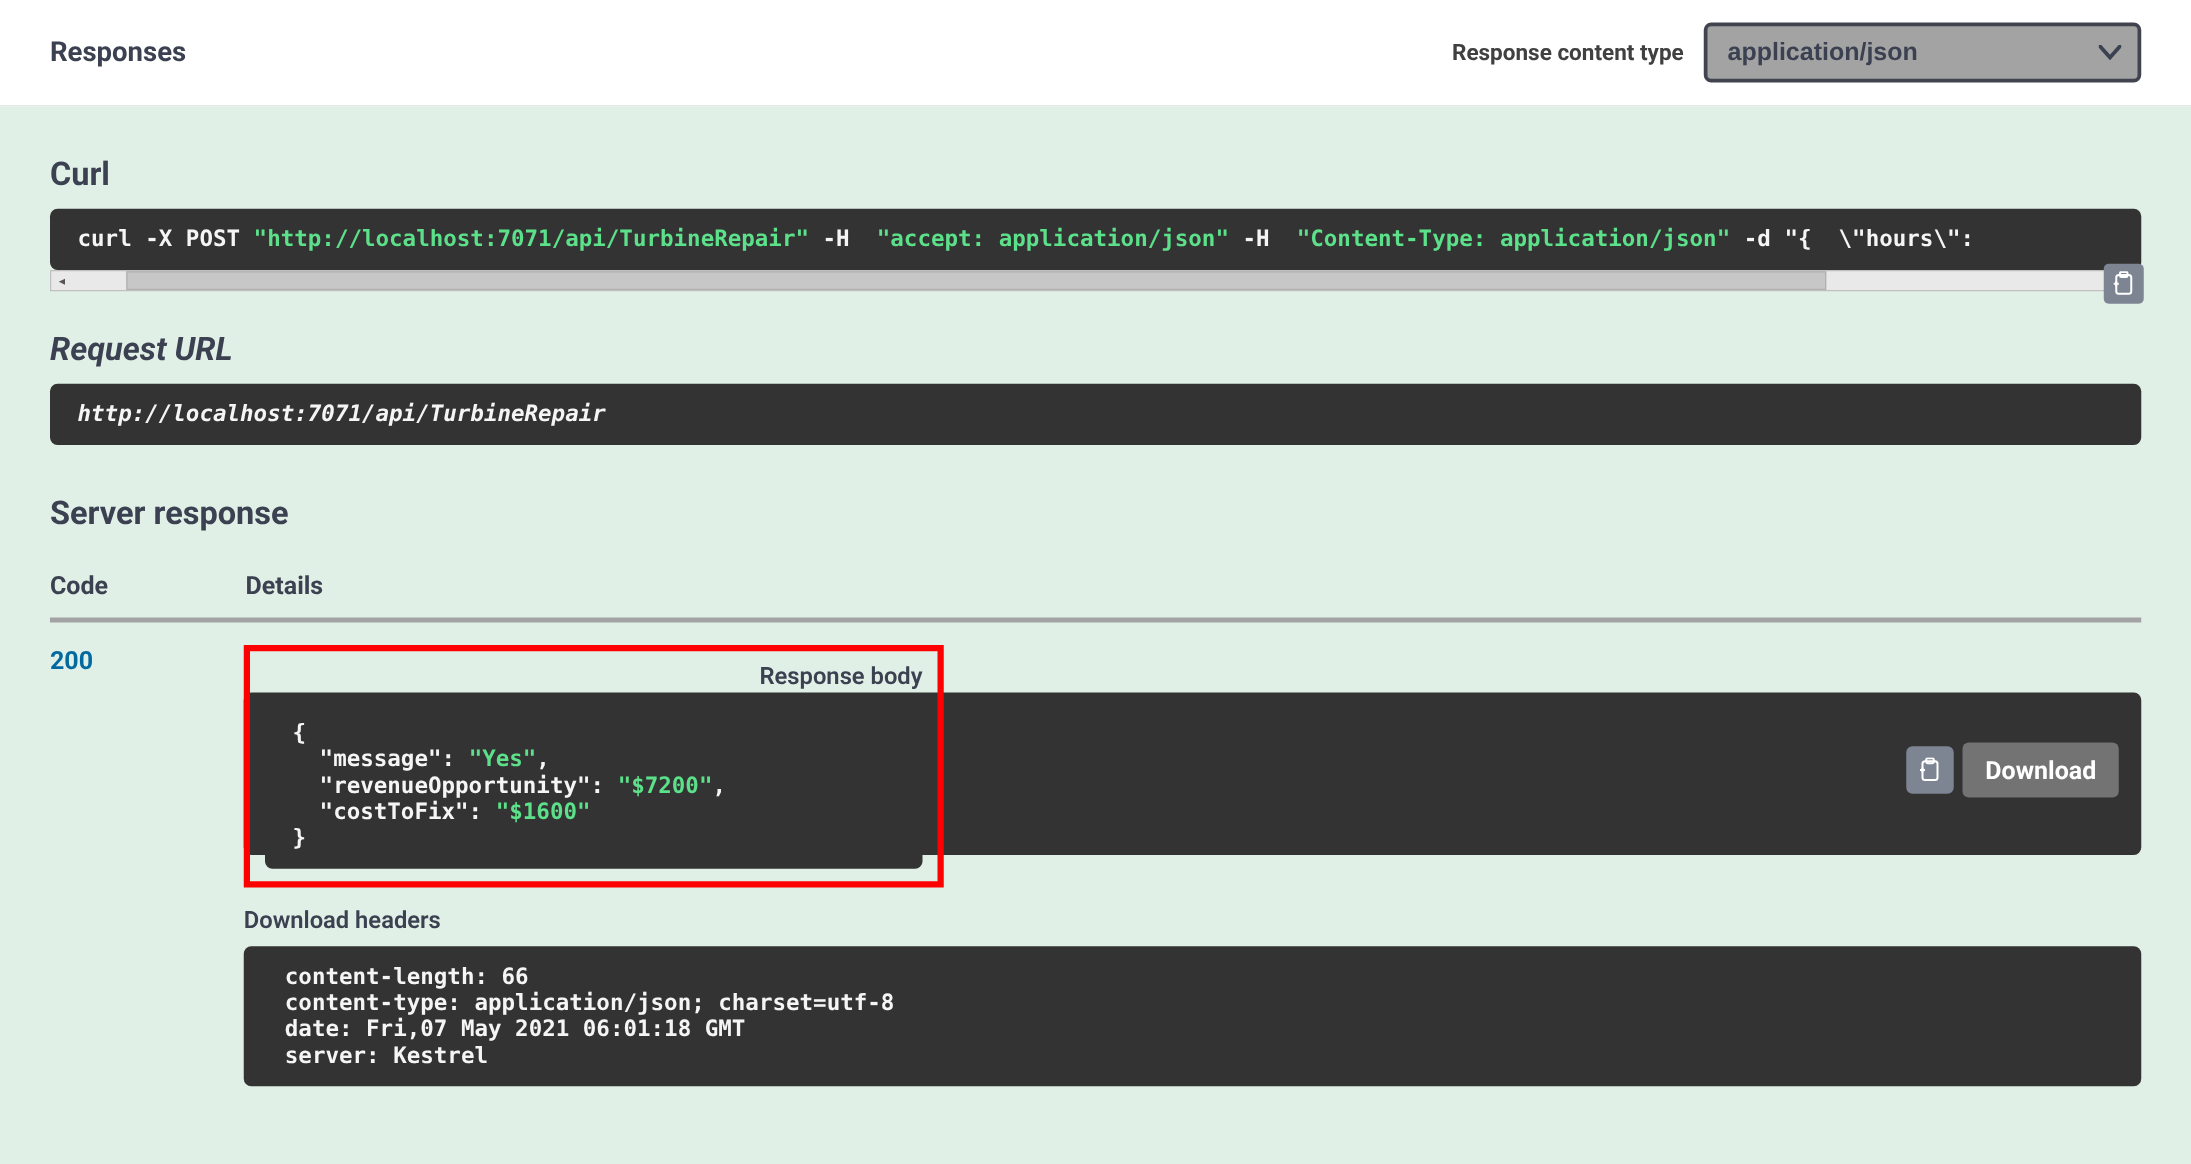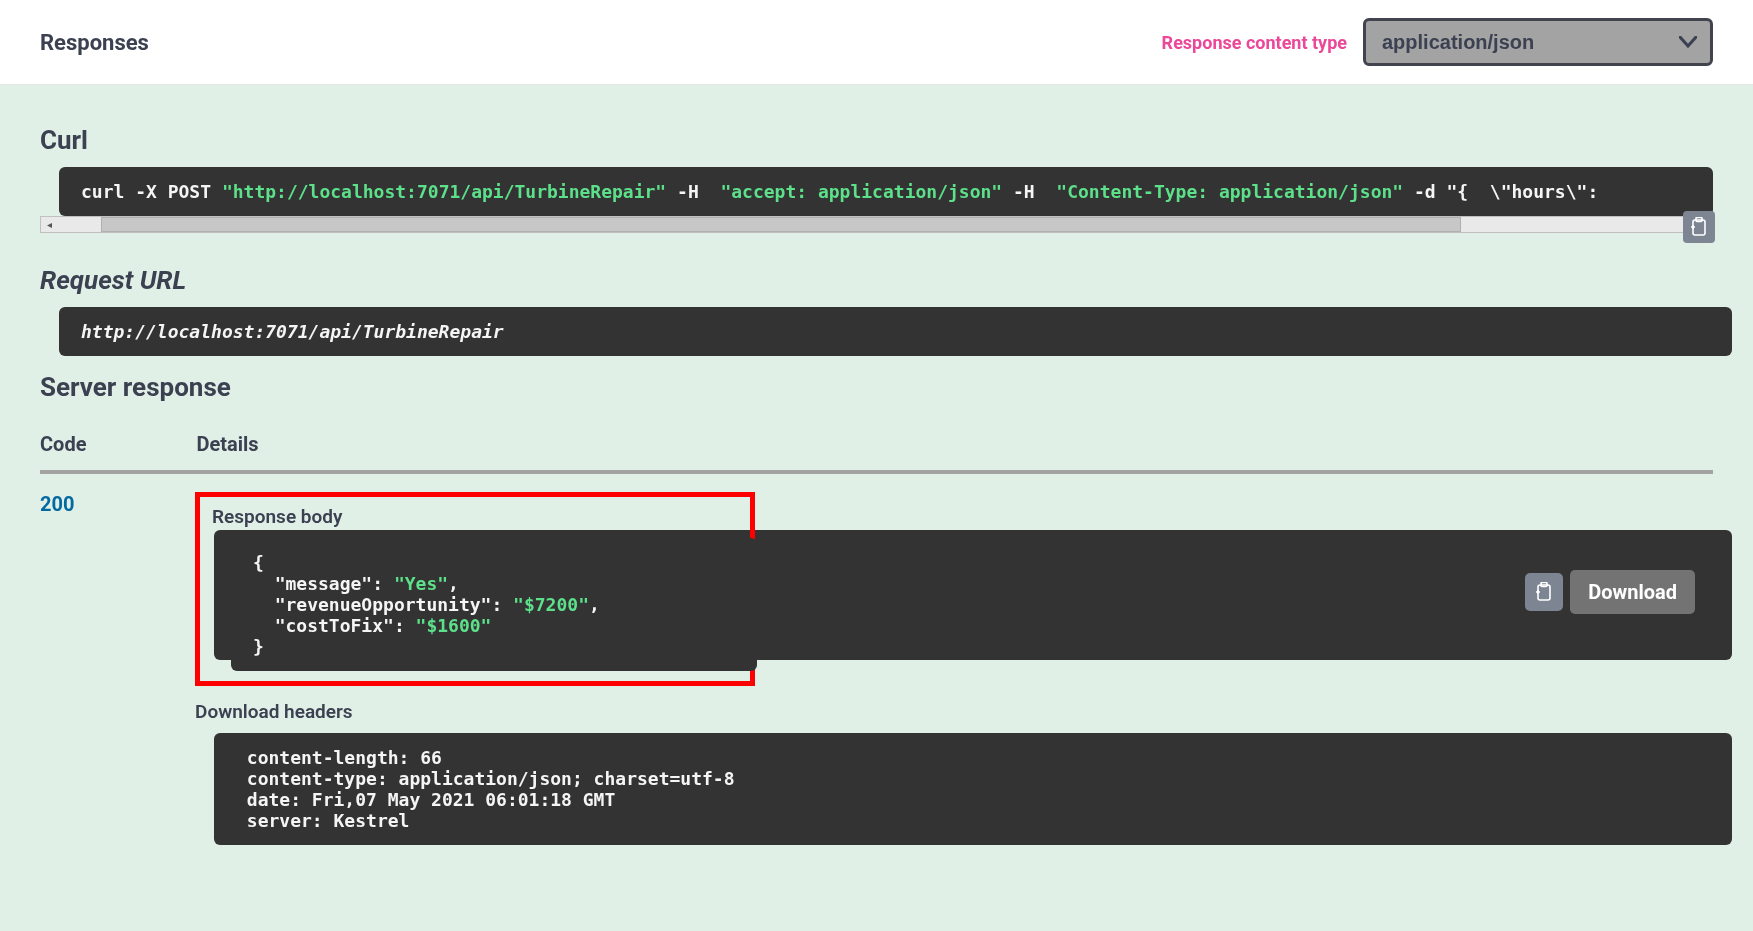--- a/index.html
+++ b/index.html
@@ -26,21 +26,21 @@
     color: #3b4151;
   }
   .content-type-wrap {
     display: flex;
     align-items: center;
     gap: 16px;
   }
   .content-type-label {
     font-size: 18px;
     font-weight: 700;
-    color: #ec4899;
+    color: #404040;
   }
   .content-type-select {
     border: 3px solid #41444e;
     border-radius: 6px;
     padding: 10px 50px 10px 16px;
     font-size: 20px;
     font-weight: 700;
     color: #3b4151;
     background: #a3a3a3;
     appearance: none;
@@ -67,21 +67,20 @@
     background: #333333;
     color: #f0f0f0;
     border-radius: 6px;
     padding: 14px 22px;
     font-family: "Consolas", "Monaco", monospace;
     font-size: 18px;
     font-weight: 700;
     white-space: pre;
     overflow: hidden;
     position: relative;
-    margin-left: 19px;
   }
   .curl-box { position: relative; }
   .scrollbar-track {
     height: 17px;
     background: #e9e9e9;
     border: 1px solid #c0c0c0;
     display: flex;
     align-items: center;
     position: relative;
     margin-top: 0;
@@ -111,21 +110,21 @@
     width: 32px;
     height: 32px;
     background: #7d8492;
     border-radius: 4px;
     display: flex;
     align-items: center;
     justify-content: center;
     z-index: 5;
   }
   .request-url-block { margin-top: 32px; font-style: italic; }
-  .server-response-label { margin-top: 16px; }
+  .server-response-label { margin-top: 40px; }
   .code-details-row {
     display: flex;
     gap: 110px;
     padding: 18px 0 14px 0;
     border-bottom: 4px solid #a3a3a3;
   }
   .code-col {
     font-size: 20px;
     font-weight: 700;
     color: #3b4151;
@@ -185,21 +184,21 @@
     display: flex;
     align-items: center;
     justify-content: center;
   }
   .full-width-code {
     width: 100%;
   }
   .c-white { color: #f5f5f5; }
   .c-green { color: #5ce08a; }
   .headers-label { margin-top: 8px; font-size: 19px; font-weight:600; color:#3b4151; margin-bottom:10px; display:block;}
-  .resp-body-label { font-size: 19px; font-weight:600; color:#3b4151; margin-bottom:10px; display:block;}
+  .resp-body-label { font-size: 19px; font-weight:600; color:#3b4151; margin-bottom:10px; display:block;text-align:right;}
 </style>
 </head>
 <body>
 
 <div class="responses-header">
   <div class="responses-title">Responses</div>
   <div class="content-type-wrap">
     <span class="content-type-label">Response content type</span>
     <span class="select-wrap">
       <select class="content-type-select">

